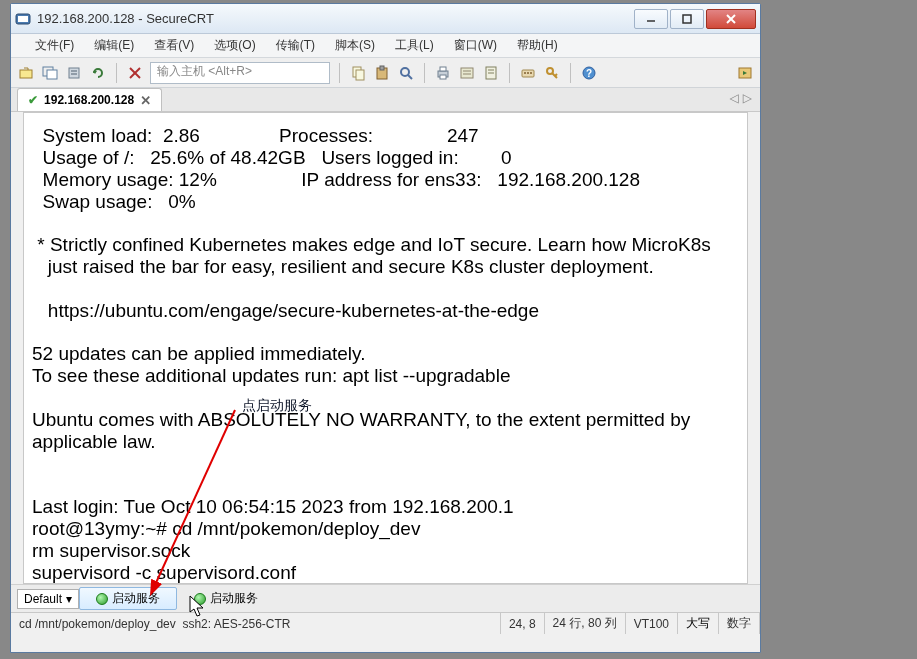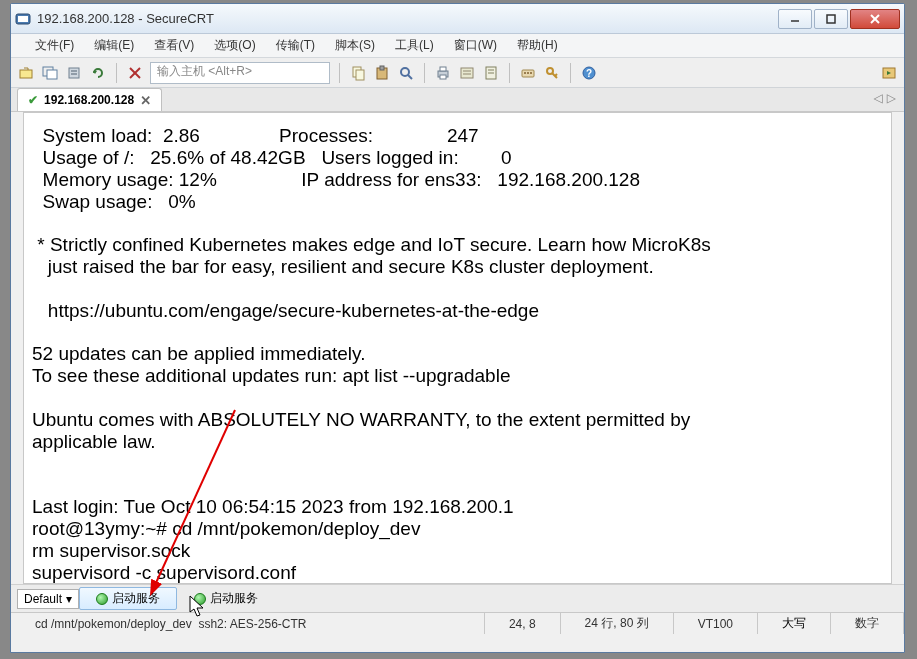--- a/index.html
+++ b/index.html
@@ -9,21 +9,21 @@
   background: #888;
   width: 917px;
   height: 659px;
   overflow: hidden;
   position: relative;
 }
 .window {
   position: absolute;
   left: 10px;
   top: 3px;
-  width: 895px;
+  width: 751px;
   height: 650px;
   background: #f0f0f0;
   border: 1px solid #5a7aa0;
   border-radius: 2px 2px 0 0;
 }
 .titlebar {
   height: 30px;
   background: linear-gradient(to bottom, #f5f9fc, #dde8f4);
   display: flex;
   align-items: center;
@@ -196,30 +196,30 @@
 .statusbar {
   height: 22px;
   background: #f0f0f0;
   border-top: 1px solid #c8c8c8;
   display: flex;
   align-items: center;
   font-size: 12px;
   color: #333;
 }
 .status-seg {
-  padding: 0 24px;
+  padding: 0 8px;
   border-right: 1px solid #c8c8c8;
   height: 100%;
   display: flex;
   align-items: center;
 }
 .status-seg.flex { flex: 1; }
 .annotation {
   position: absolute;
-  color: #ffffff;
+  color: #0f172a;
   font-size: 14px;
   pointer-events: none;
 }
 .arrow-svg {
   position: absolute;
   pointer-events: none;
 }
 .mouse-cursor {
   position: absolute;
   pointer-events: none;

